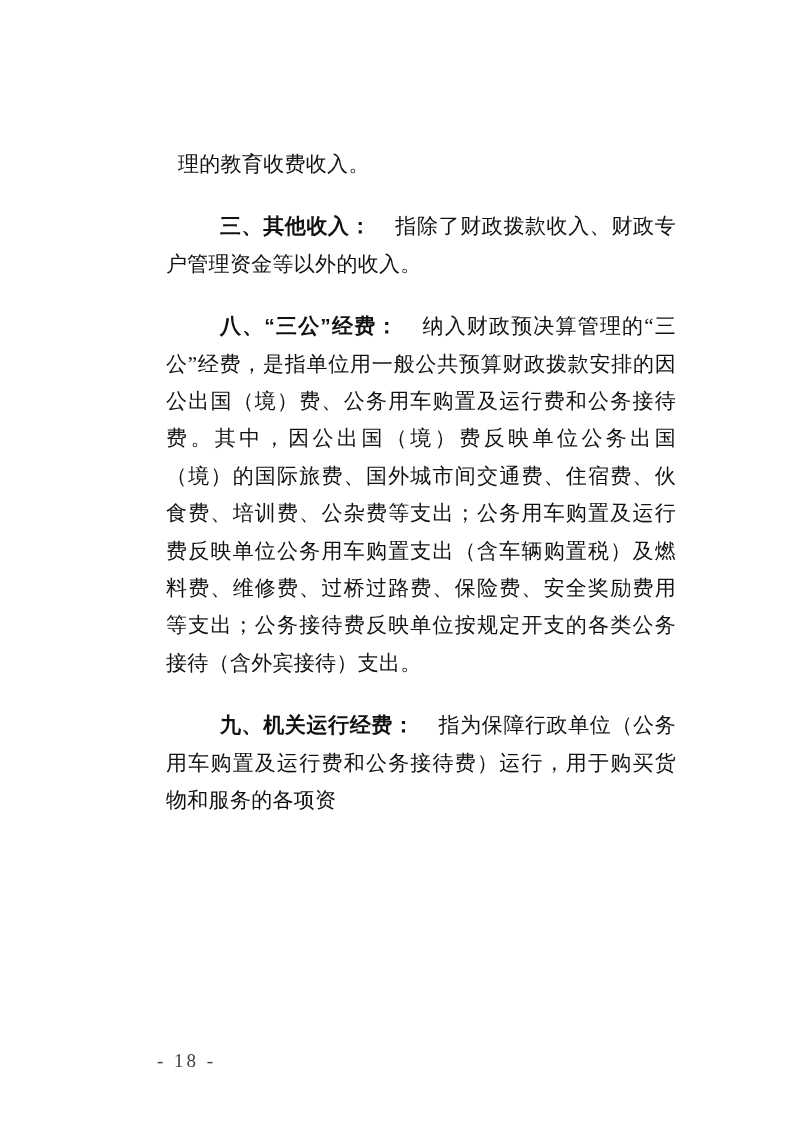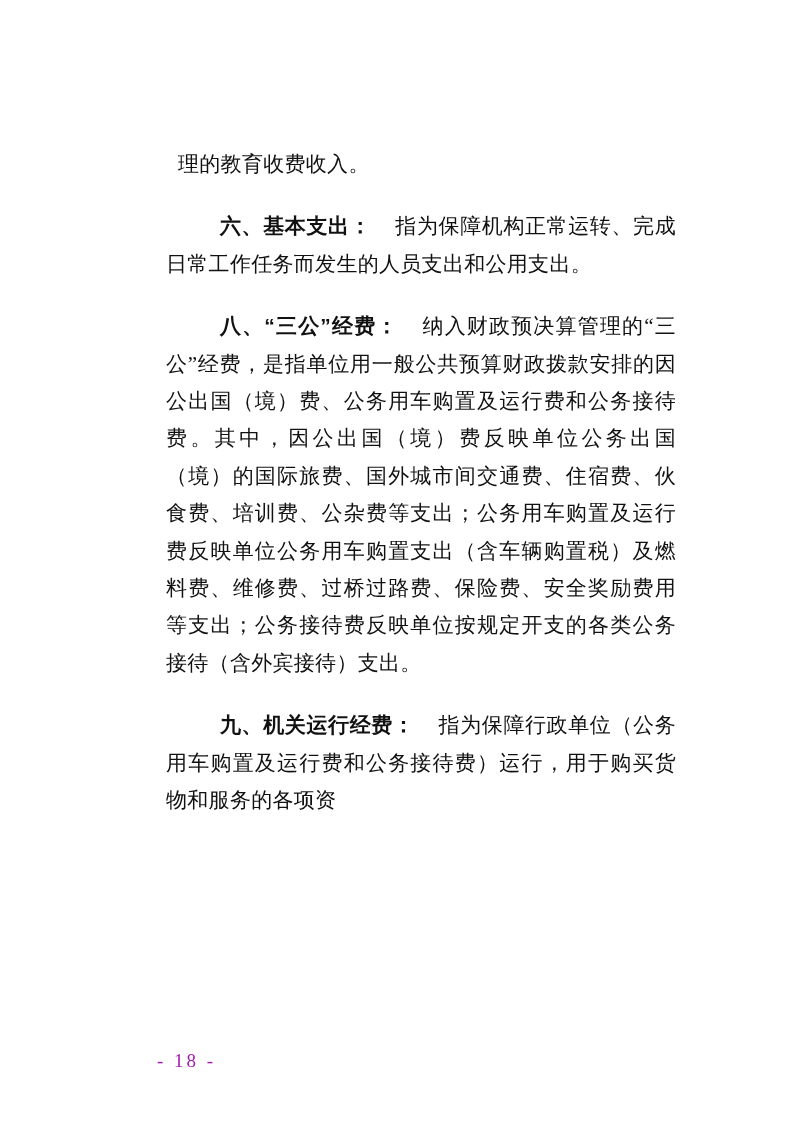--- a/index.html
+++ b/index.html
@@ -40,35 +40,35 @@
     font-family: "Liberation Sans", "DejaVu Sans", sans-serif;
   }
 
   .footer {
     position: absolute;
     left: 121px;
     top: 1014px;
     font-size: 19px;
     line-height: 22px;
     letter-spacing: 3px;
-    color: #a21caf;
+    color: #404040;
     font-family: "Liberation Serif", "DejaVu Serif", serif;
   }
 </style>
 </head>
 <body>
 
 <div class="page">
   <div class="content" id="paragraphs">
   <p class="para no-indent"><span class="para-text">理的教育收费收入。</span></p>
 
+  <p class="para"><strong class="term">三、其他收入：</strong><span class="para-text">指除了财政拨款收入、财政专户管理资金等以外的收入。</span></p>
 
 
 
-  <p class="para"><strong class="term">六、基本支出：</strong><span class="para-text">指为保障机构正常运转、完成日常工作任务而发生的人员支出和公用支出。</span></p>
 
 
   <p class="para"><strong class="term">八、“三公”经费：</strong><span class="para-text">纳入财政预决算管理的“三公”经费，是指单位用一般公共预算财政拨款安排的因公出国（境）费、公务用车购置及运行费和公务接待费。其中，因公出国（境）费反映单位公务出国（境）的国际旅费、国外城市间交通费、住宿费、伙食费、培训费、公杂费等支出；公务用车购置及运行费反映单位公务用车购置支出（含车辆购置税）及燃料费、维修费、过桥过路费、保险费、安全奖励费用等支出；公务接待费反映单位按规定开支的各类公务接待（含外宾接待）支出。</span></p>
 
   <p class="para"><strong class="term">九、机关运行经费：</strong><span class="para-text">指为保障行政单位（公务用车购置及运行费和公务接待费）运行，用于购买货物和服务的各项资</span></p>
 </div>
   <div class="footer">- 18 -</div>
 </div>
 
 </body></html>

